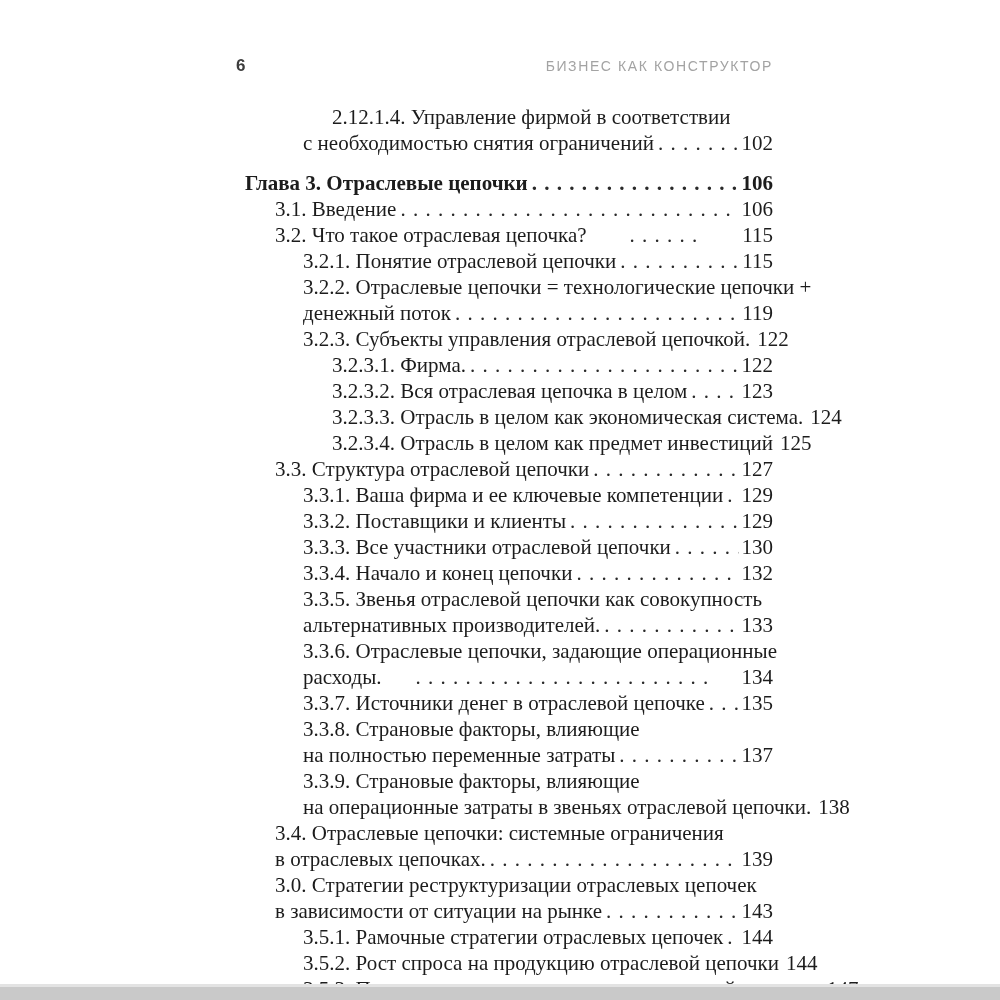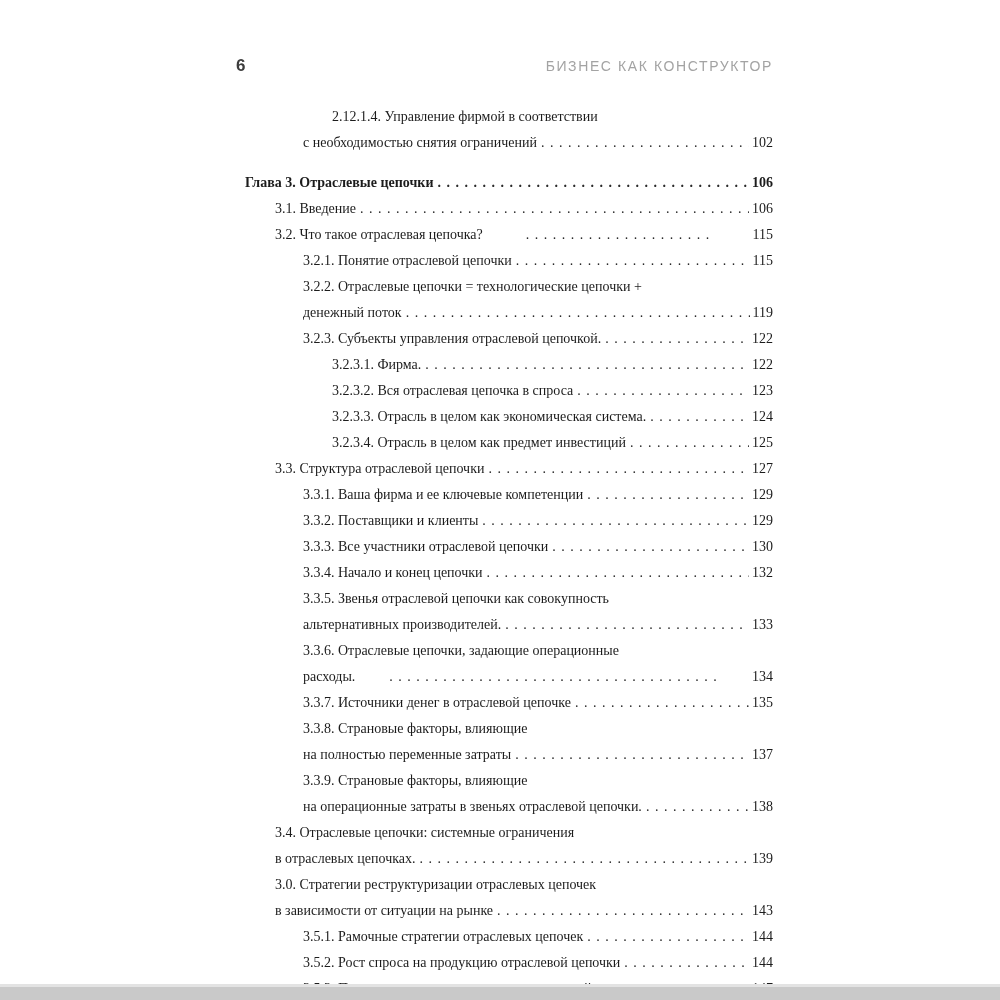--- a/index.html
+++ b/index.html
@@ -42,21 +42,21 @@
   
   .toc {
     position: absolute;
     left: 245px;
     top: 104px;
     width: 528px;
   }
   .toc-row {
     display: flex;
     align-items: baseline;
-    font-size: 14px;
+    font-size: 21px;
     line-height: 26px;
     white-space: nowrap;
   }
   .toc-row .t {
     flex: 0 0 auto;
   }
   .toc-row .dots {
     flex: 1 1 auto;
     min-width: 0;
     overflow: hidden;
@@ -139,21 +139,21 @@
         <span class="t">3.2.3. Субъекты управления отраслевой цепочкой.</span>
         <span class="dots"></span>
         <span class="pg">122</span>
       </div>
       <div class="toc-row" style="padding-left: 87px; justify-content: center;">
         <span class="t">3.2.3.1. Фирма.</span>
         <span class="dots"></span>
         <span class="pg">122</span>
       </div>
       <div class="toc-row" style="padding-left: 87px;">
-        <span class="t">3.2.3.2. Вся отраслевая цепочка в спроса</span>
+        <span class="t">3.2.3.2. Вся отраслевая цепочка в целом</span>
         <span class="dots"></span>
         <span class="pg">123</span>
       </div>
       <div class="toc-row" style="padding-left: 87px;">
         <span class="t">3.2.3.3. Отрасль в целом как экономическая система.</span>
         <span class="dots"></span>
         <span class="pg">124</span>
       </div>
       <div class="toc-row" style="padding-left: 87px;">
         <span class="t">3.2.3.4. Отрасль в целом как предмет инвестиций</span>

